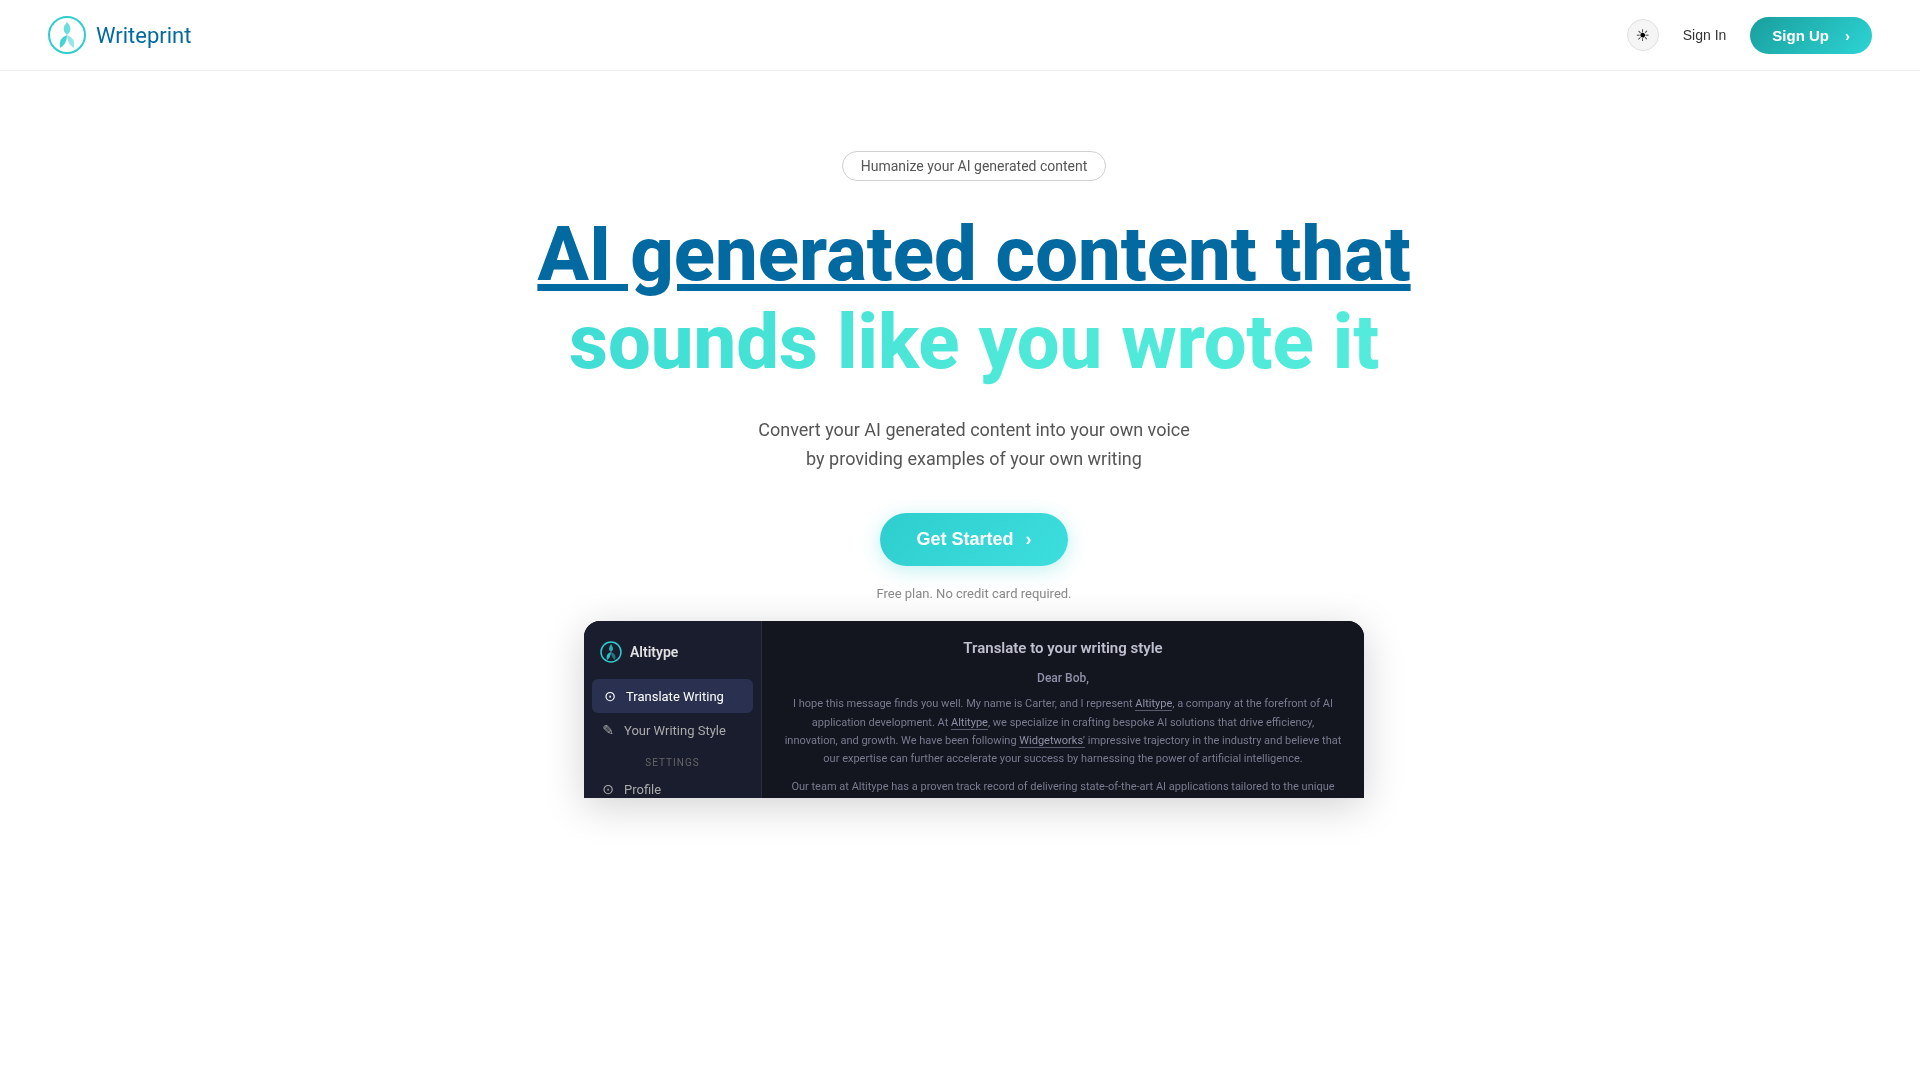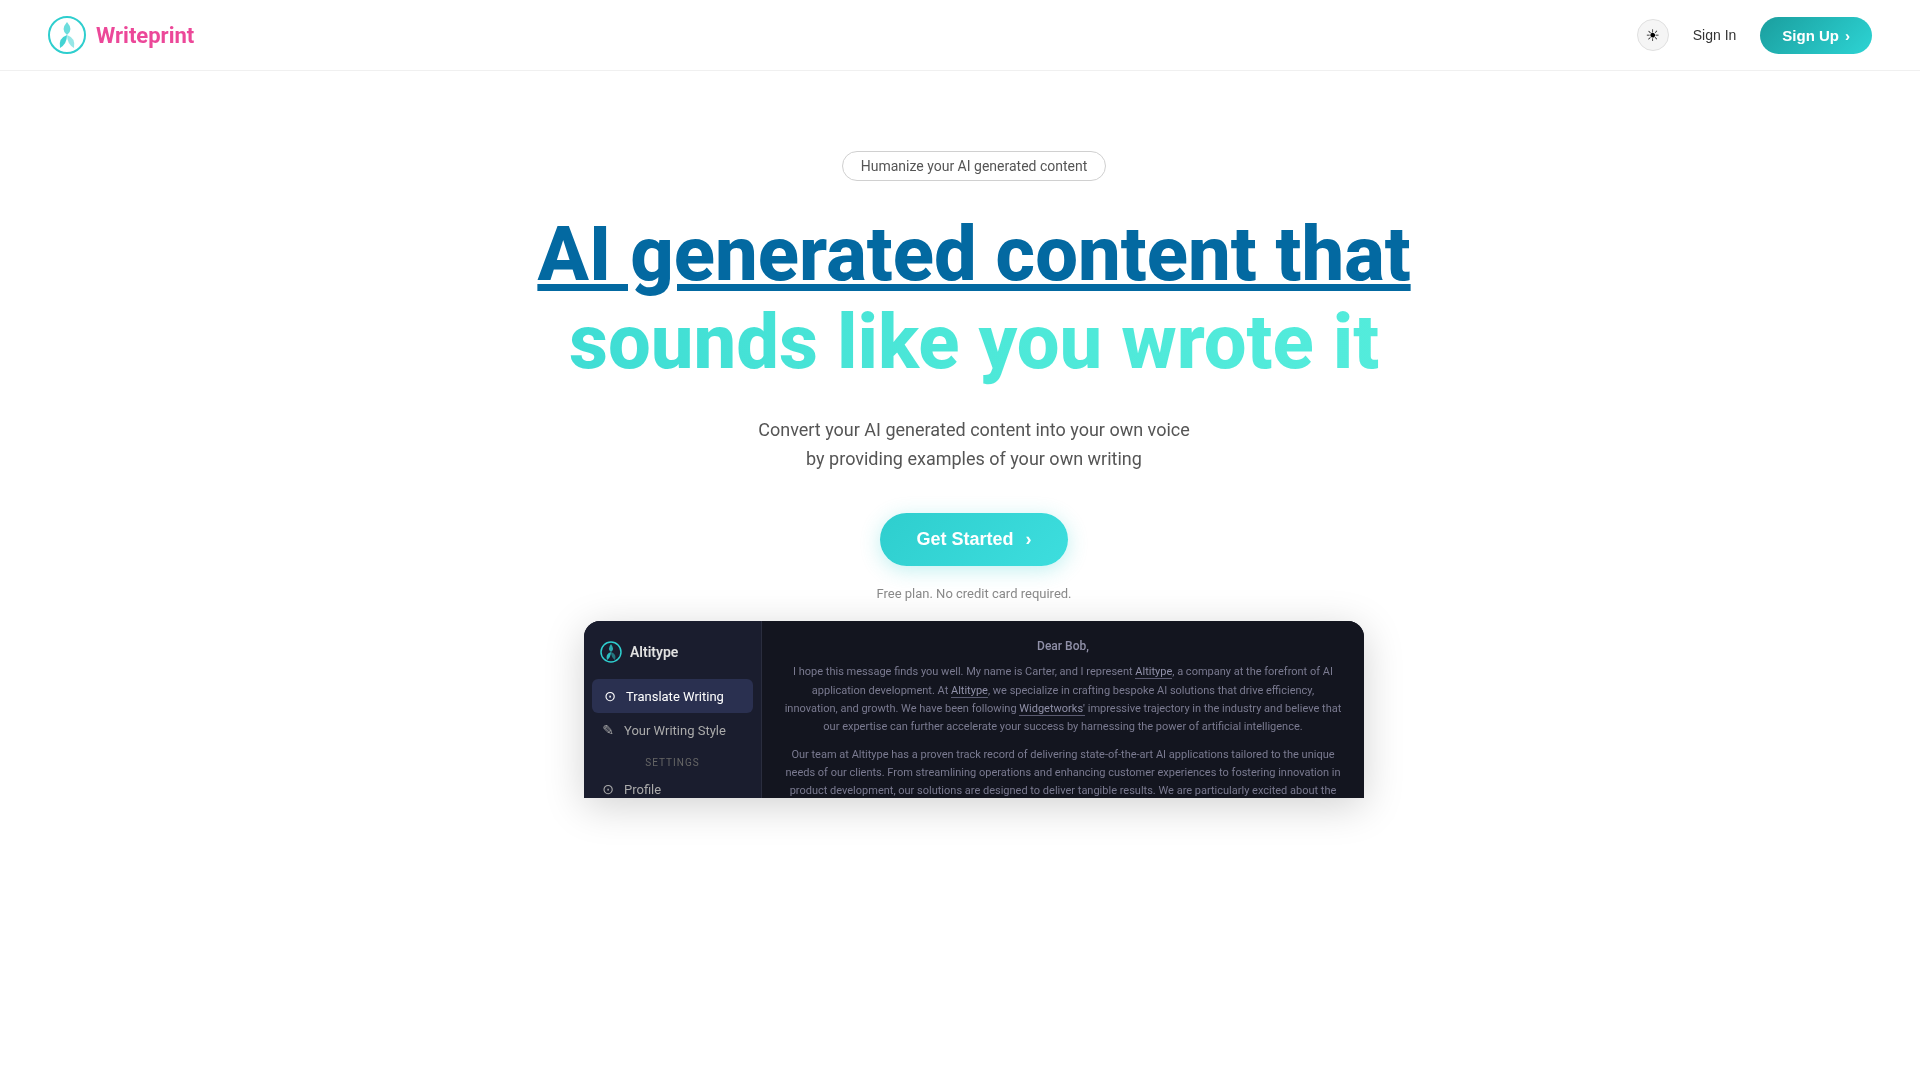--- a/index.html
+++ b/index.html
@@ -30,22 +30,22 @@
       gap: 10px;
     }
 
     .logo-icon {
       width: 38px;
       height: 38px;
     }
 
     .logo-text {
       font-size: 22px;
-      font-weight: 700;
-      color: #ec4899;
+      font-weight: 400;
+      color: #0369a1;
     }
 
     .nav-right {
       display: flex;
       align-items: center;
       gap: 24px;
     }
 
     .theme-toggle {
       width: 32px;
@@ -73,21 +73,21 @@
       background: linear-gradient(135deg, #1a9e9e, #2dd4d4);
       color: white;
       border: none;
       padding: 10px 22px;
       border-radius: 24px;
       font-size: 15px;
       font-weight: 600;
       cursor: pointer;
       display: flex;
       align-items: center;
-      gap: 6px;
+      gap: 16px;
     }
 
     
     .hero {
       text-align: center;
       padding: 80px 40px 60px;
       margin-left: 28px;
     }
 
     .hero-badge {
@@ -337,20 +337,21 @@
         <span class="sidebar-item-icon">⊙</span>
         <span>Organization</span>
       </div>
       <div class="sidebar-item">
         <span class="sidebar-item-icon">⊙</span>
         <span>Subscription</span>
       </div>
     </div>
 
     <div class="preview-content">
+      <div class="content-header">Translate to your writing style</div>
       <div class="email-greeting">Dear Bob,</div>
       <div class="email-body">
         <p>
           I hope this message finds you well. My name is Carter, and I represent <span class="highlight">Altitype</span>, a company at the forefront of AI application development. At <span class="highlight">Altitype</span>, we specialize in crafting bespoke AI solutions that drive efficiency, innovation, and growth. We have been following <span class="highlight">Widgetworks'</span> impressive trajectory in the industry and believe that our expertise can further accelerate your success by harnessing the power of artificial intelligence.
         </p>
         <p>
           Our team at Altitype has a proven track record of delivering state-of-the-art AI applications tailored to the unique needs of our clients. From streamlining operations and enhancing customer experiences to fostering innovation in product development, our solutions are designed to deliver tangible results. We are particularly excited about the potential for a collaboration between <span class="highlight">Altitype</span> and <span class="highlight">Widgetworks</span>, as we believe our innovative solutions can complement your current initiatives, leading to remarkable outcomes.
         </p>
       </div>
     </div>

